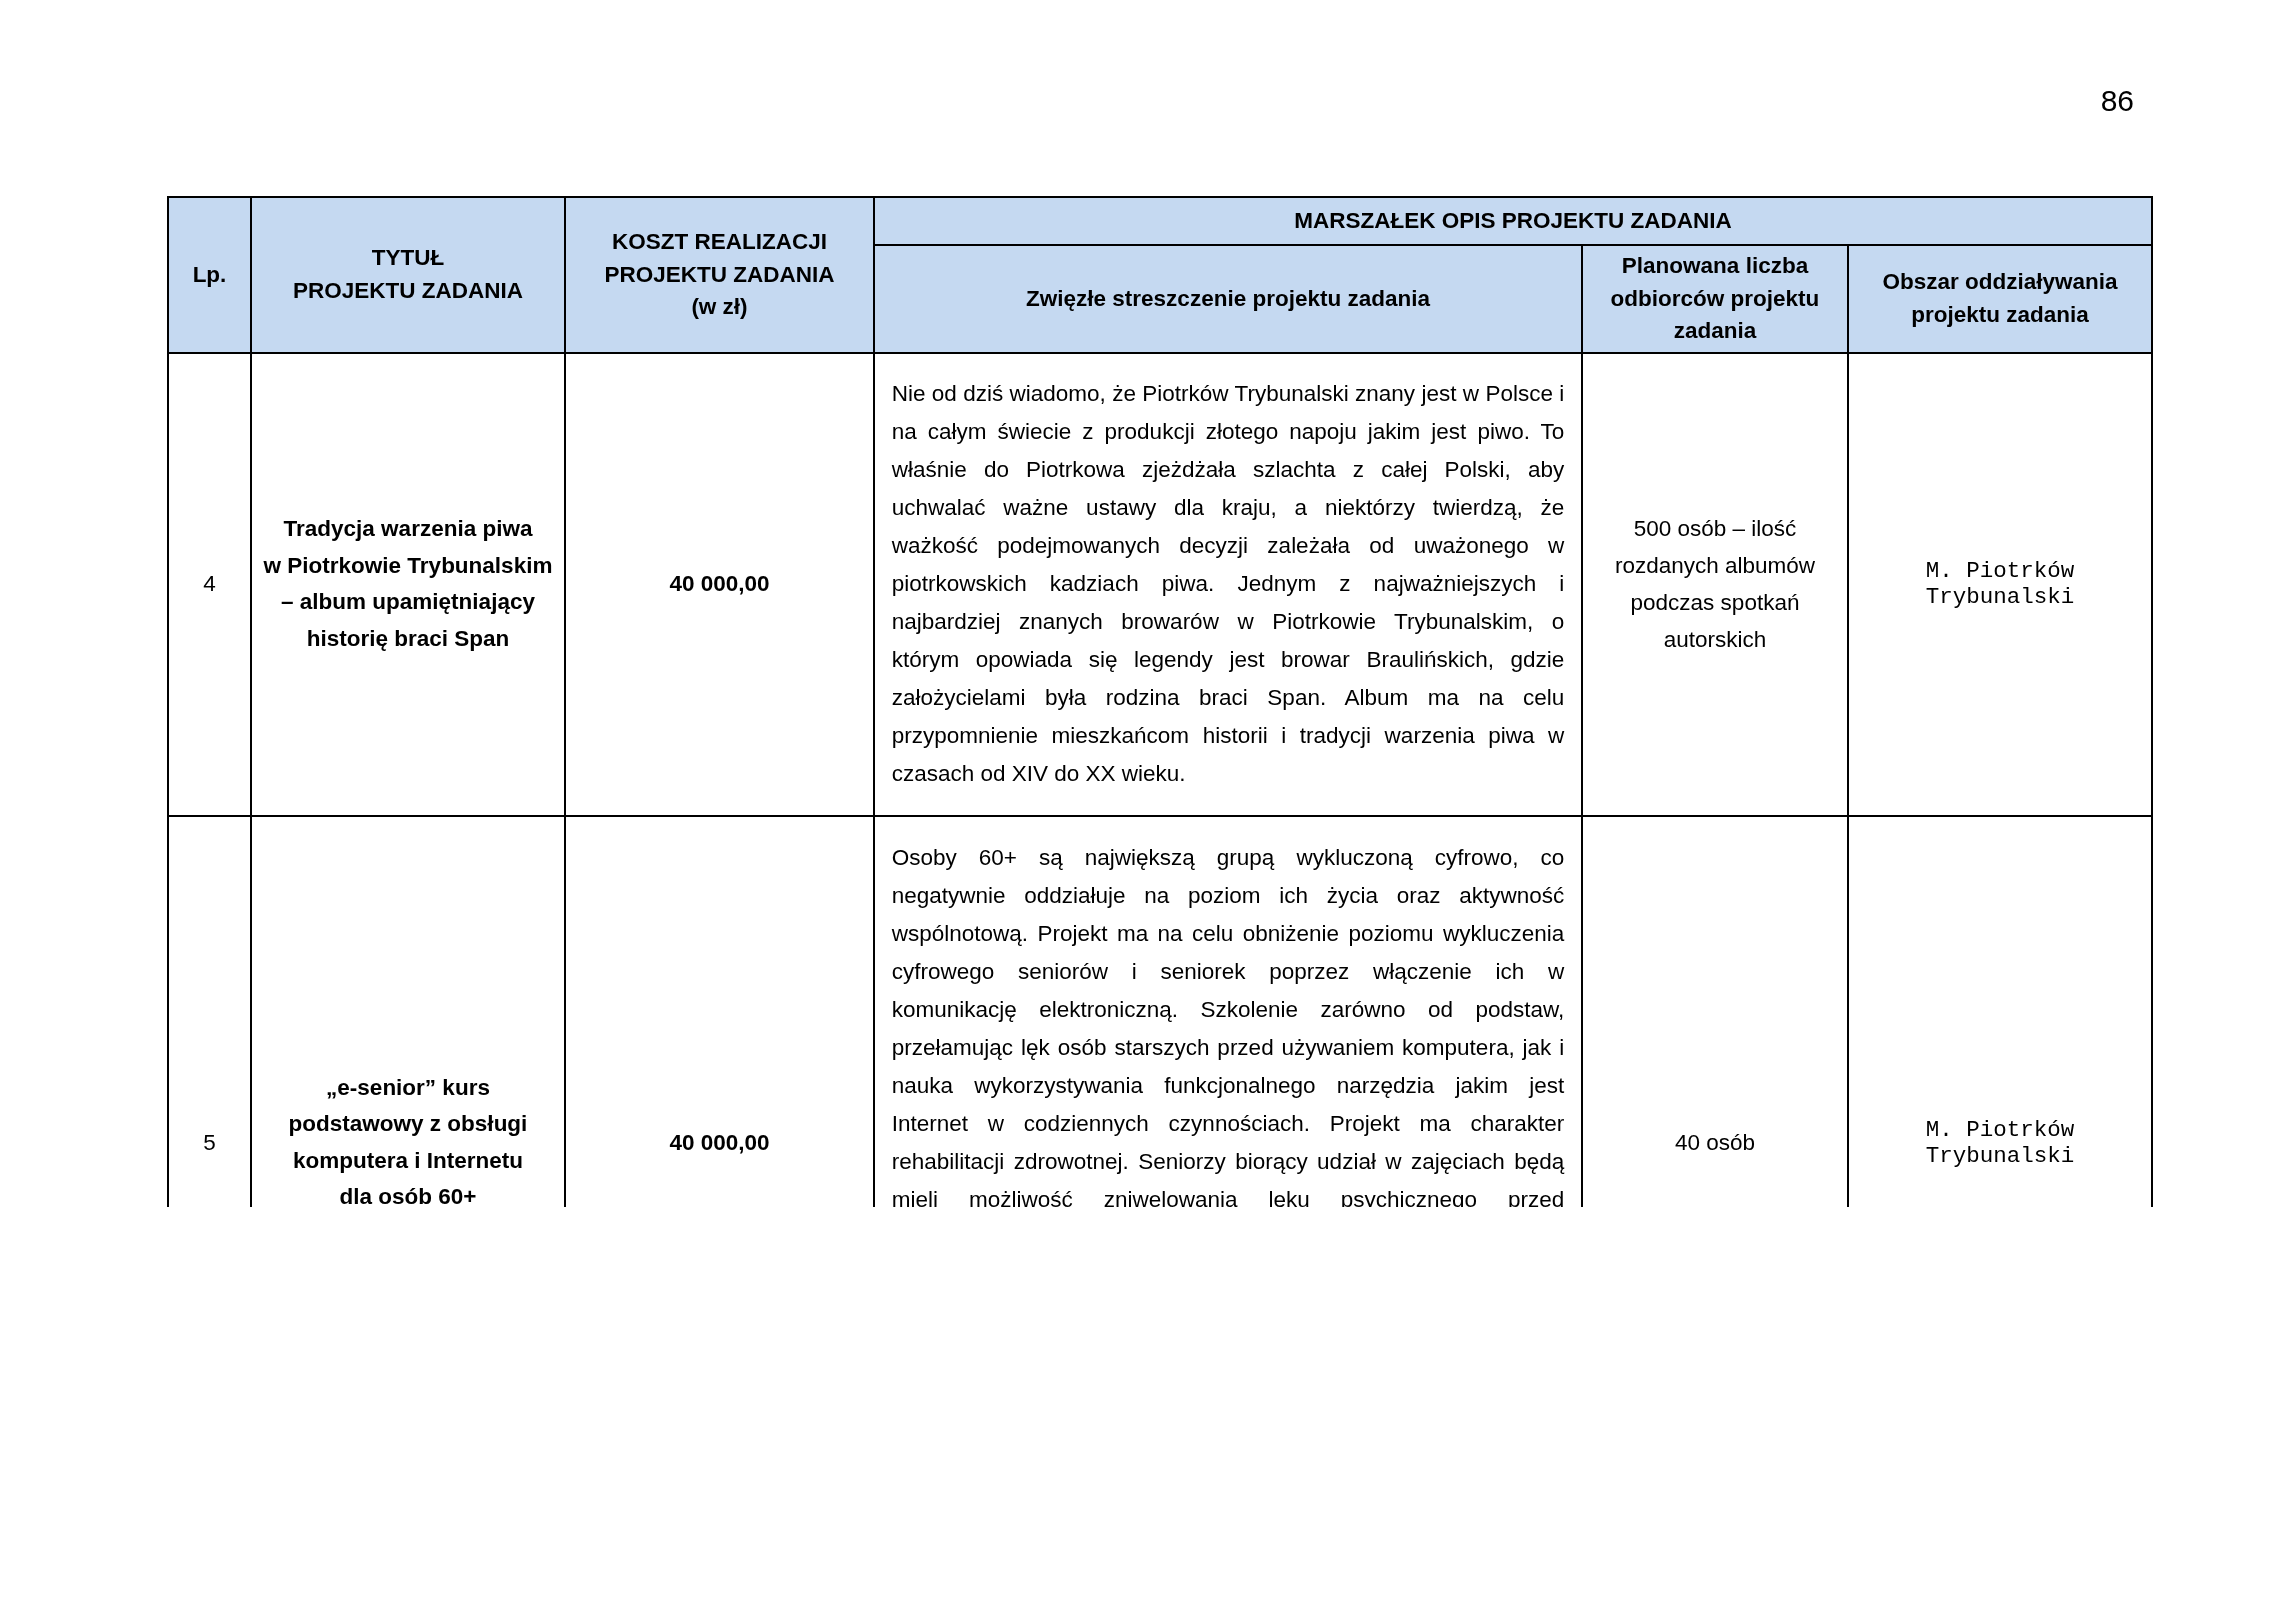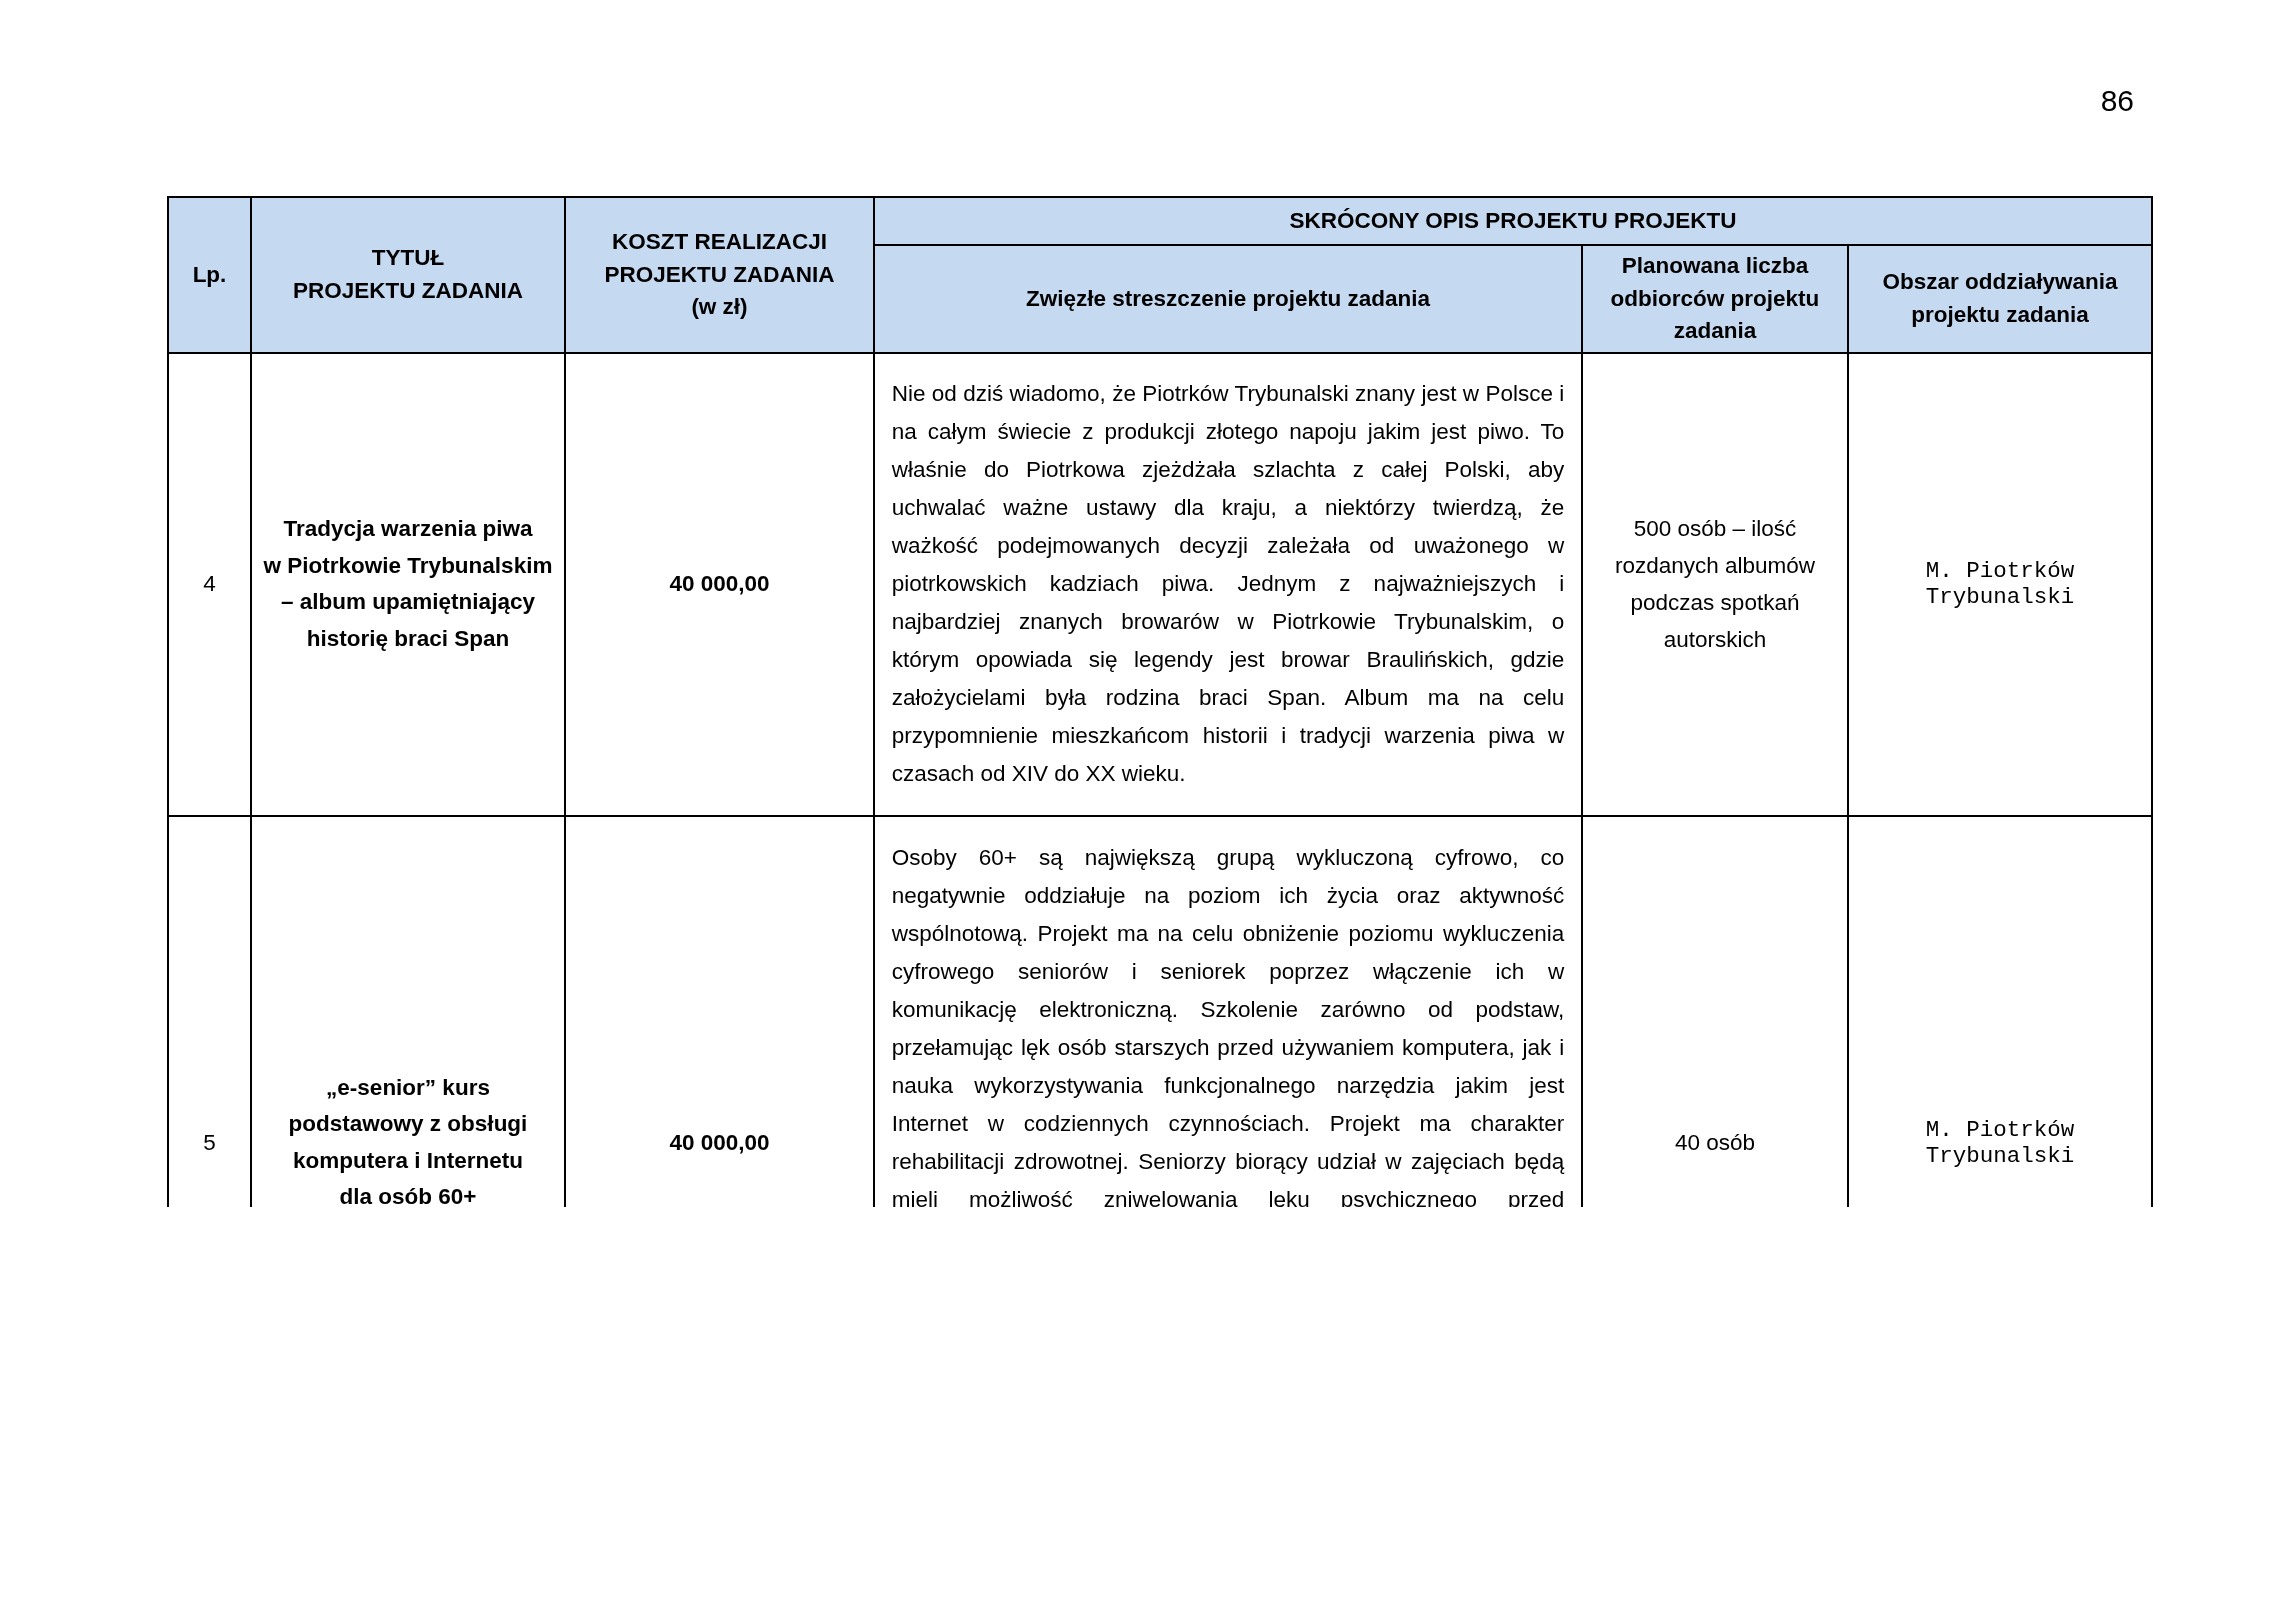--- a/index.html
+++ b/index.html
@@ -73,21 +73,21 @@
         <col style="width:304px">
     </colgroup>
     <thead>
       <tr class="hr1">
         <th rowspan="2">Lp.</th>
         <th rowspan="2" class="pre">TYTUŁ
 PROJEKTU ZADANIA</th>
         <th rowspan="2" class="pre">KOSZT REALIZACJI
 PROJEKTU ZADANIA
 (w zł)</th>
-        <th colspan="3">SKRÓCONY OPIS PROJEKTU PROJEKTU</th>
+        <th colspan="3">MARSZAŁEK OPIS PROJEKTU ZADANIA</th>
       </tr>
       <tr class="hr2">
         <th>Zwięzłe streszczenie projektu zadania</th>
         <th class="pre">Planowana liczba
 odbiorców projektu
 zadania</th>
         <th class="pre">Obszar oddziaływania
 projektu zadania</th>
       </tr>
     </thead>

